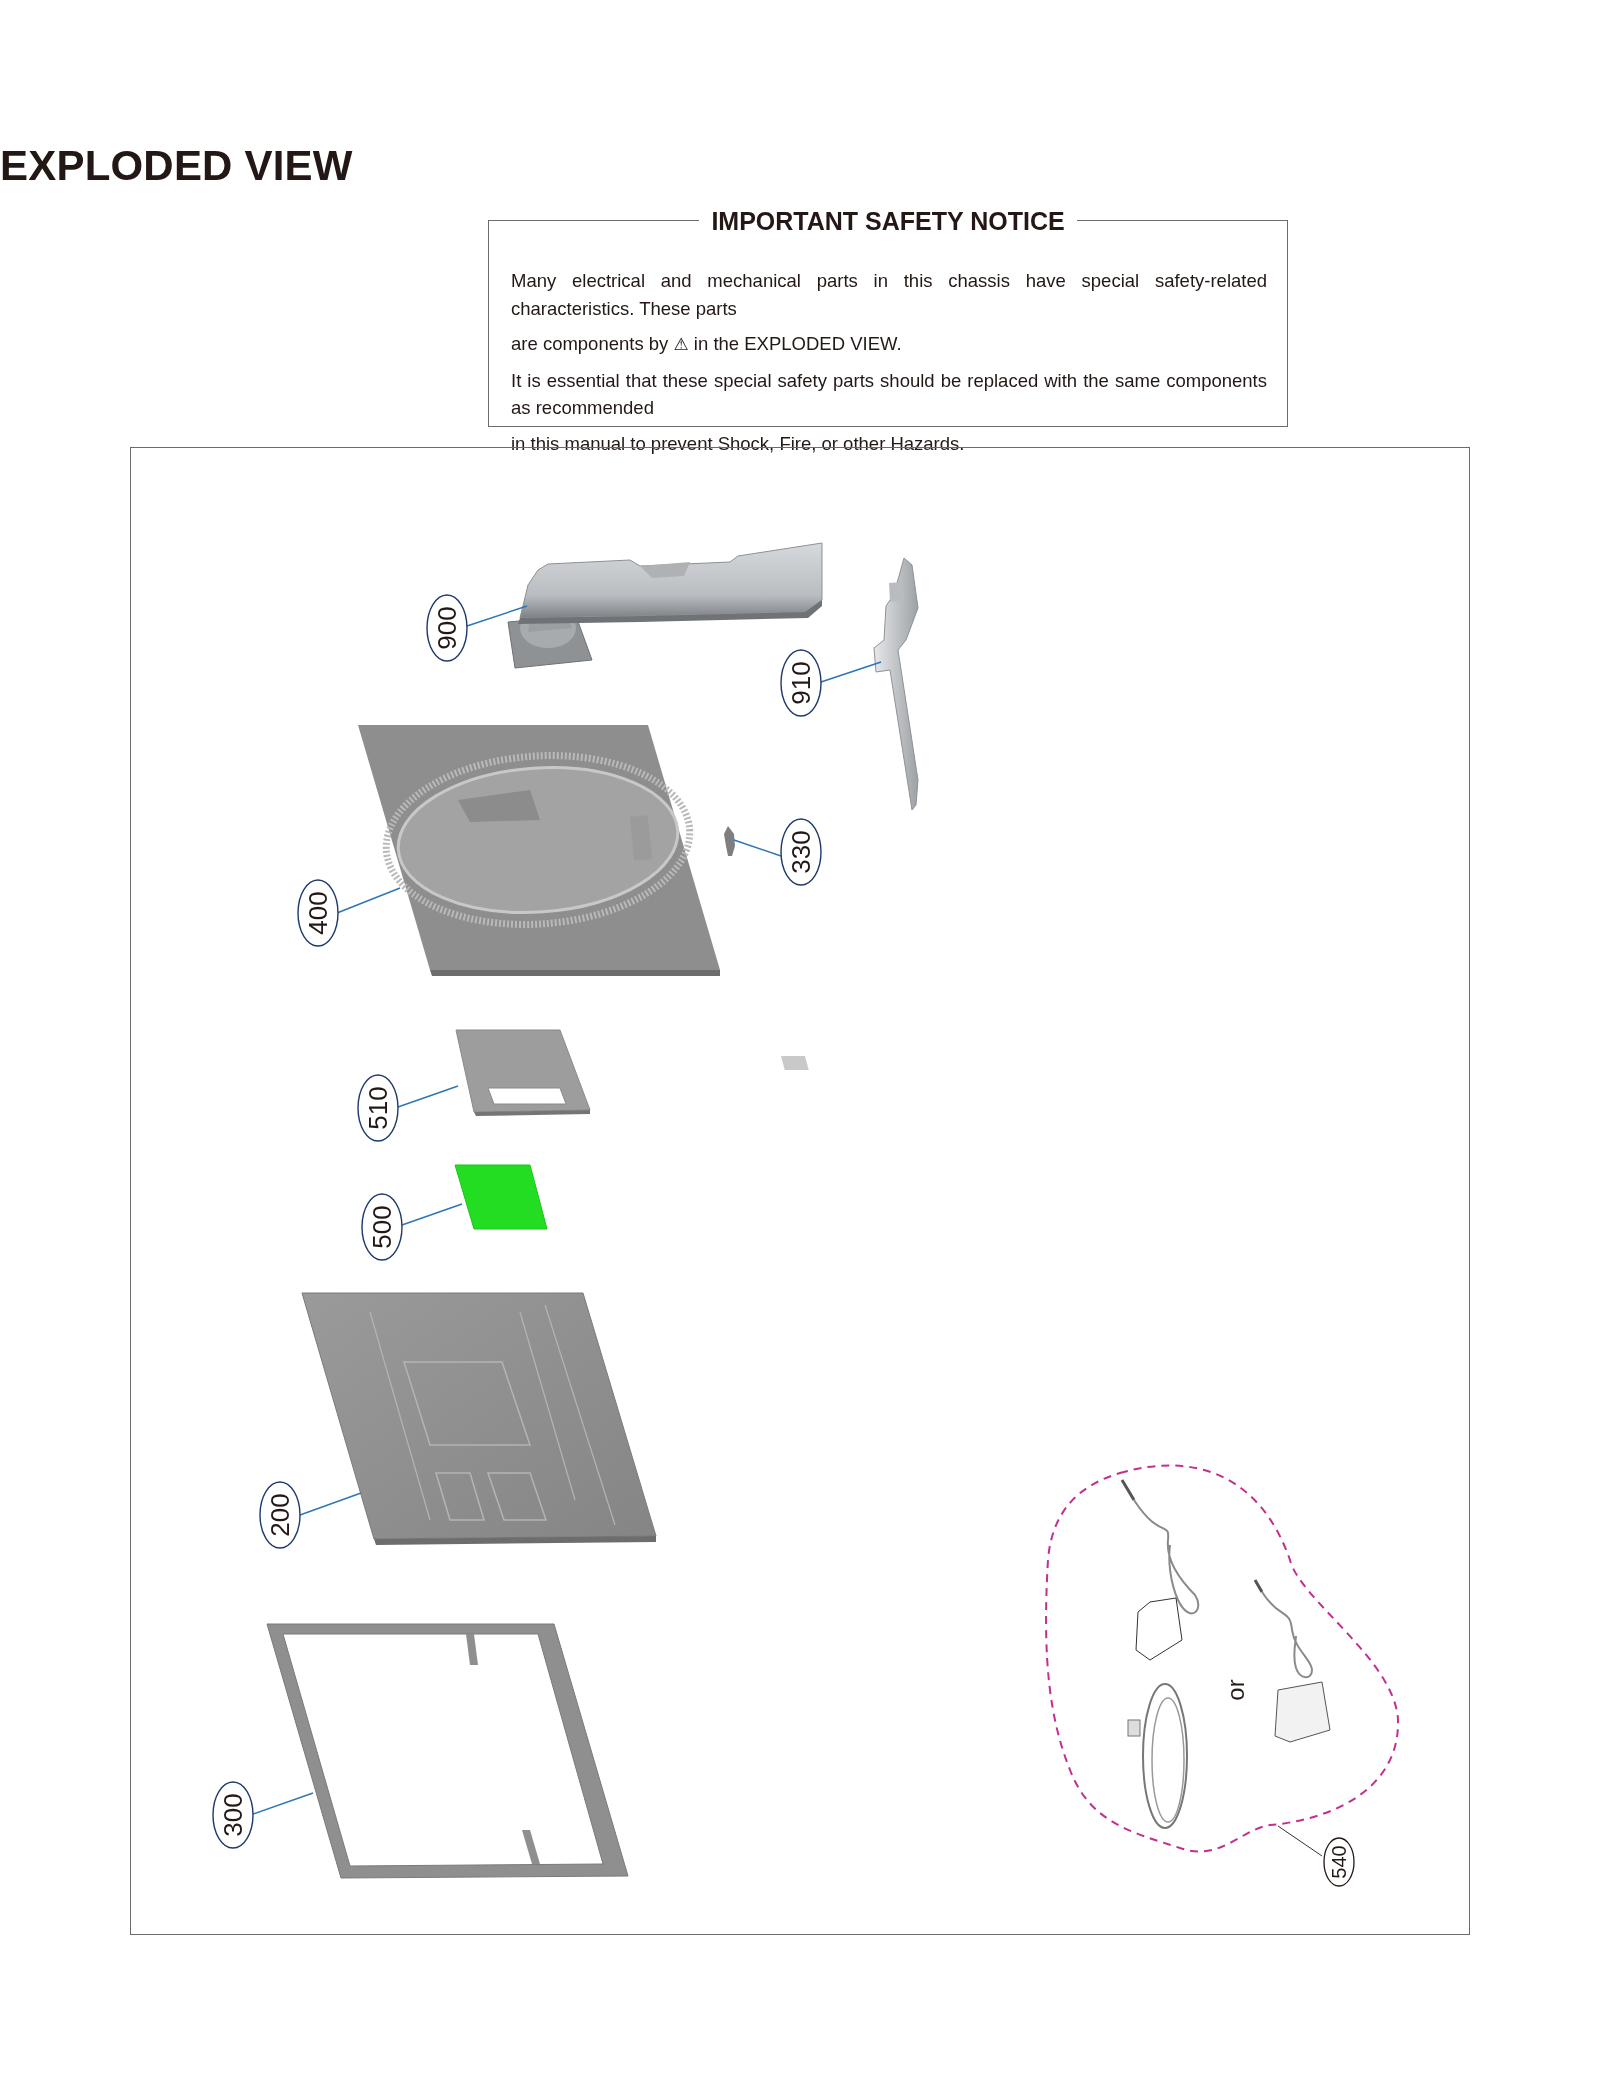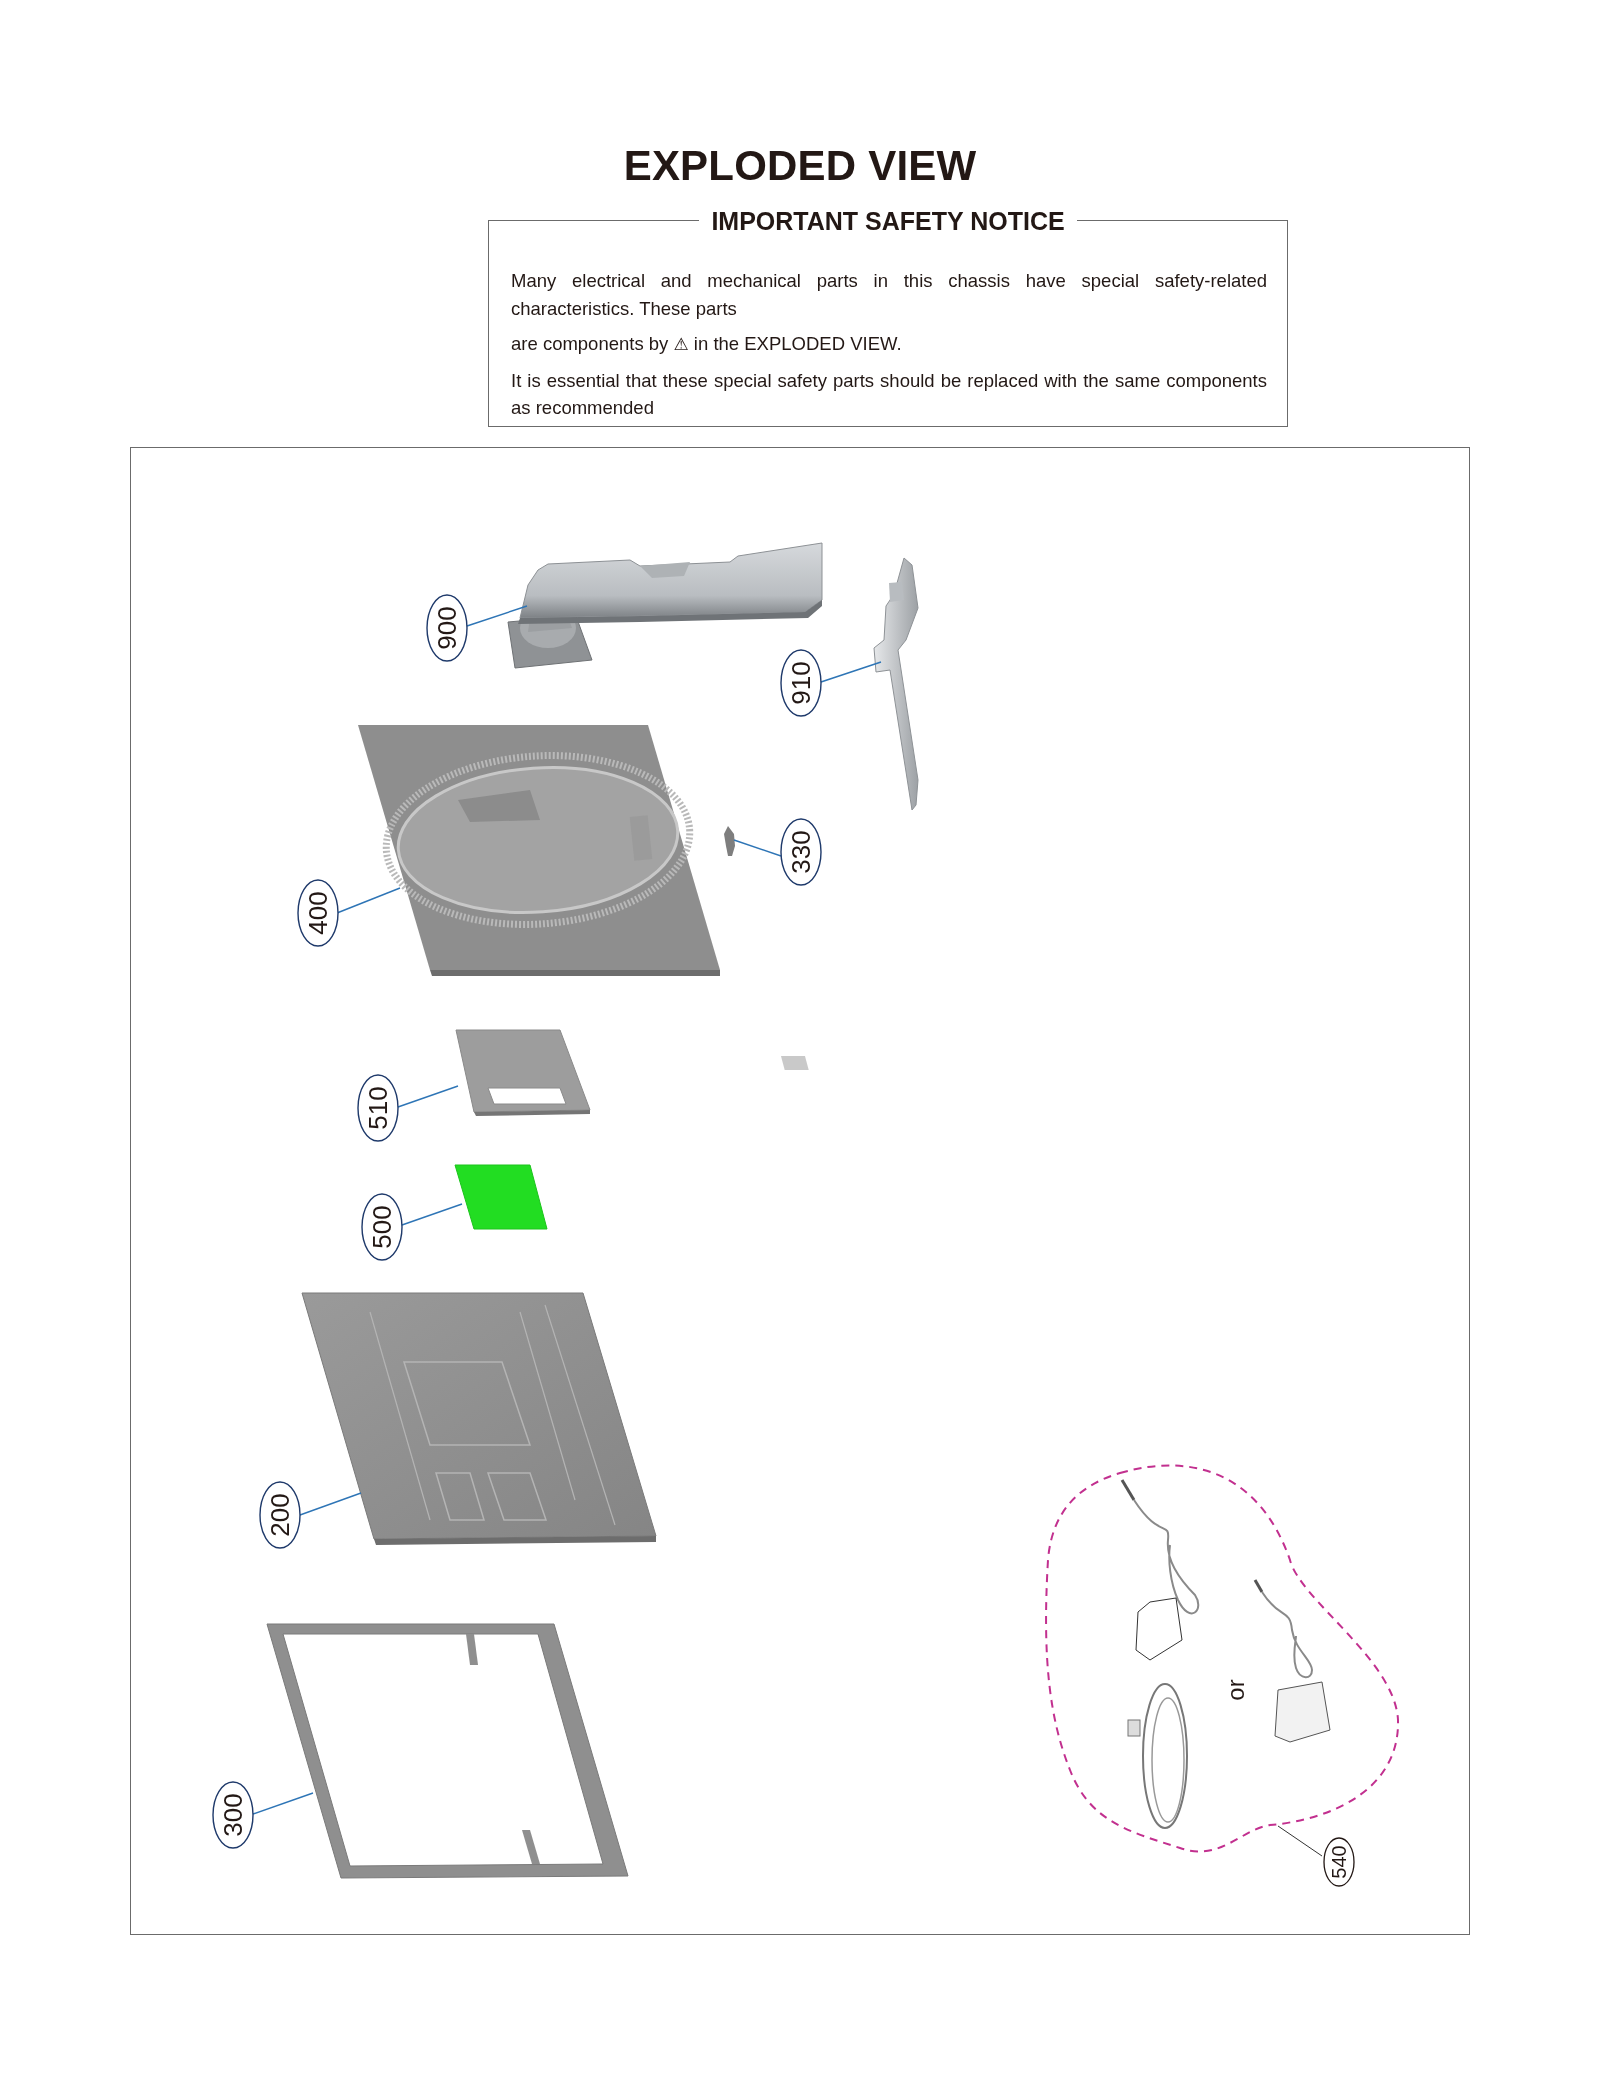--- a/index.html
+++ b/index.html
@@ -1,17 +1,17 @@
 <!DOCTYPE html>
 <html><head>
 <meta charset="utf-8">
 <style>
   html, body { margin:0; padding:0; background:#ffffff; }
   body { width:1600px; height:2084px; position:relative; overflow:hidden; font-family:"Liberation Sans", sans-serif; color:#231815; }
-  .title { position:absolute; left:0; width:1600px; top:142px; text-align:center; font-weight:bold; font-size:42px; letter-spacing:0.2px; }
+  .title { position:absolute; left:0; width:1600px; top:142px; text-align:left; font-weight:bold; font-size:42px; letter-spacing:0.2px; }
   .notice-box { position:absolute; left:488px; top:220px; width:800px; height:207px; border:1.5px solid #6b6b6b; box-sizing:border-box; }
   .notice-heading { position:absolute; left:0; right:0; top:-14px; text-align:center; }
   .notice-heading span { background:#fff; padding:0 12px; font-weight:bold; font-size:25px; line-height:28px; }
   .notice-body { position:absolute; left:14px; right:12px; top:38px; font-size:18.5px; line-height:27.5px; text-align:justify; color:#231815; }
   .notice-body p { margin:8px; }
   .notice-body p.justify { text-align:justify; text-align-last:left; }
   .warn { display:inline-block; font-size:17px; }
   .frame { position:absolute; left:130px; top:447px; width:1340px; height:1488px; border:1.5px solid #6b6b6b; box-sizing:border-box; }
   svg.diagram { position:absolute; left:0; top:0; }
   .callout-text { font-family:"Liberation Sans", sans-serif; font-size:26px; fill:#231815; }
@@ -24,20 +24,21 @@
 <div class="title">EXPLODED VIEW</div>
 
 <div class="notice-box">
   <div class="notice-heading">
     <span>IMPORTANT SAFETY NOTICE</span>
   </div>
   <div class="notice-body">
     <p class="justify">Many electrical and mechanical parts in this chassis have special safety-related characteristics. These parts</p>
     <p><span>are components by </span><span class="warn">⚠</span><span>  in the  EXPLODED VIEW.</span></p>
     <p class="justify">It is essential that these special safety parts should be replaced with the same components as recommended</p>
+    <p>in this manual to prevent Shock, Fire, or other Hazards.</p>
   </div>
 </div>
 
 <div class="frame"></div>
 
 <svg class="diagram" width="1600" height="2084" viewBox="0 0 1600 2084">
   <defs>
     <linearGradient id="gStand" x1="0" y1="0" x2="0" y2="1">
       <stop offset="0" stop-color="#d6d9dc"></stop>
       <stop offset="0.7" stop-color="#b9bdc1"></stop>

